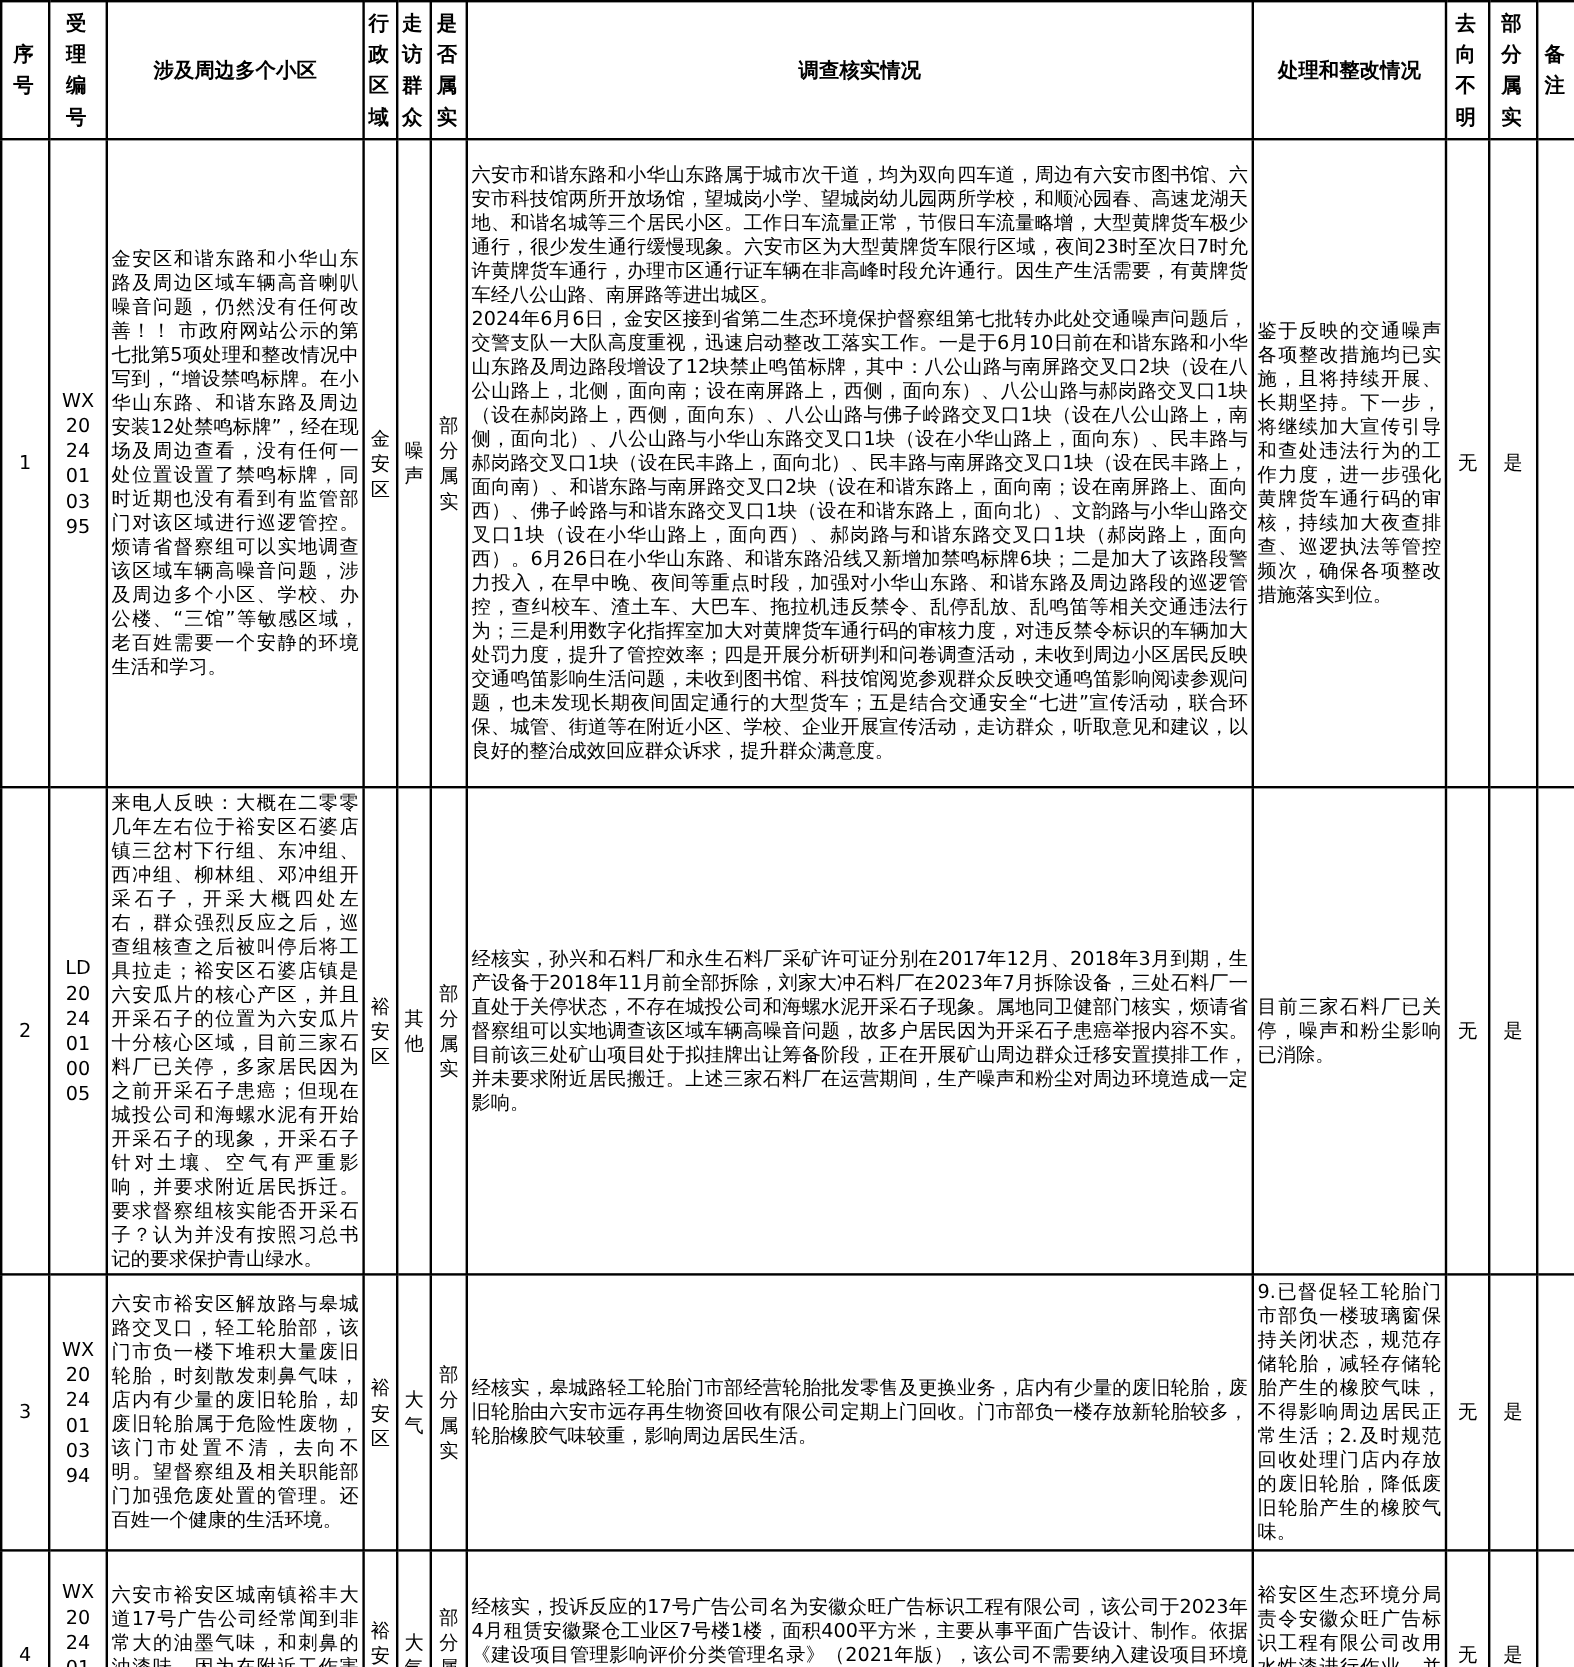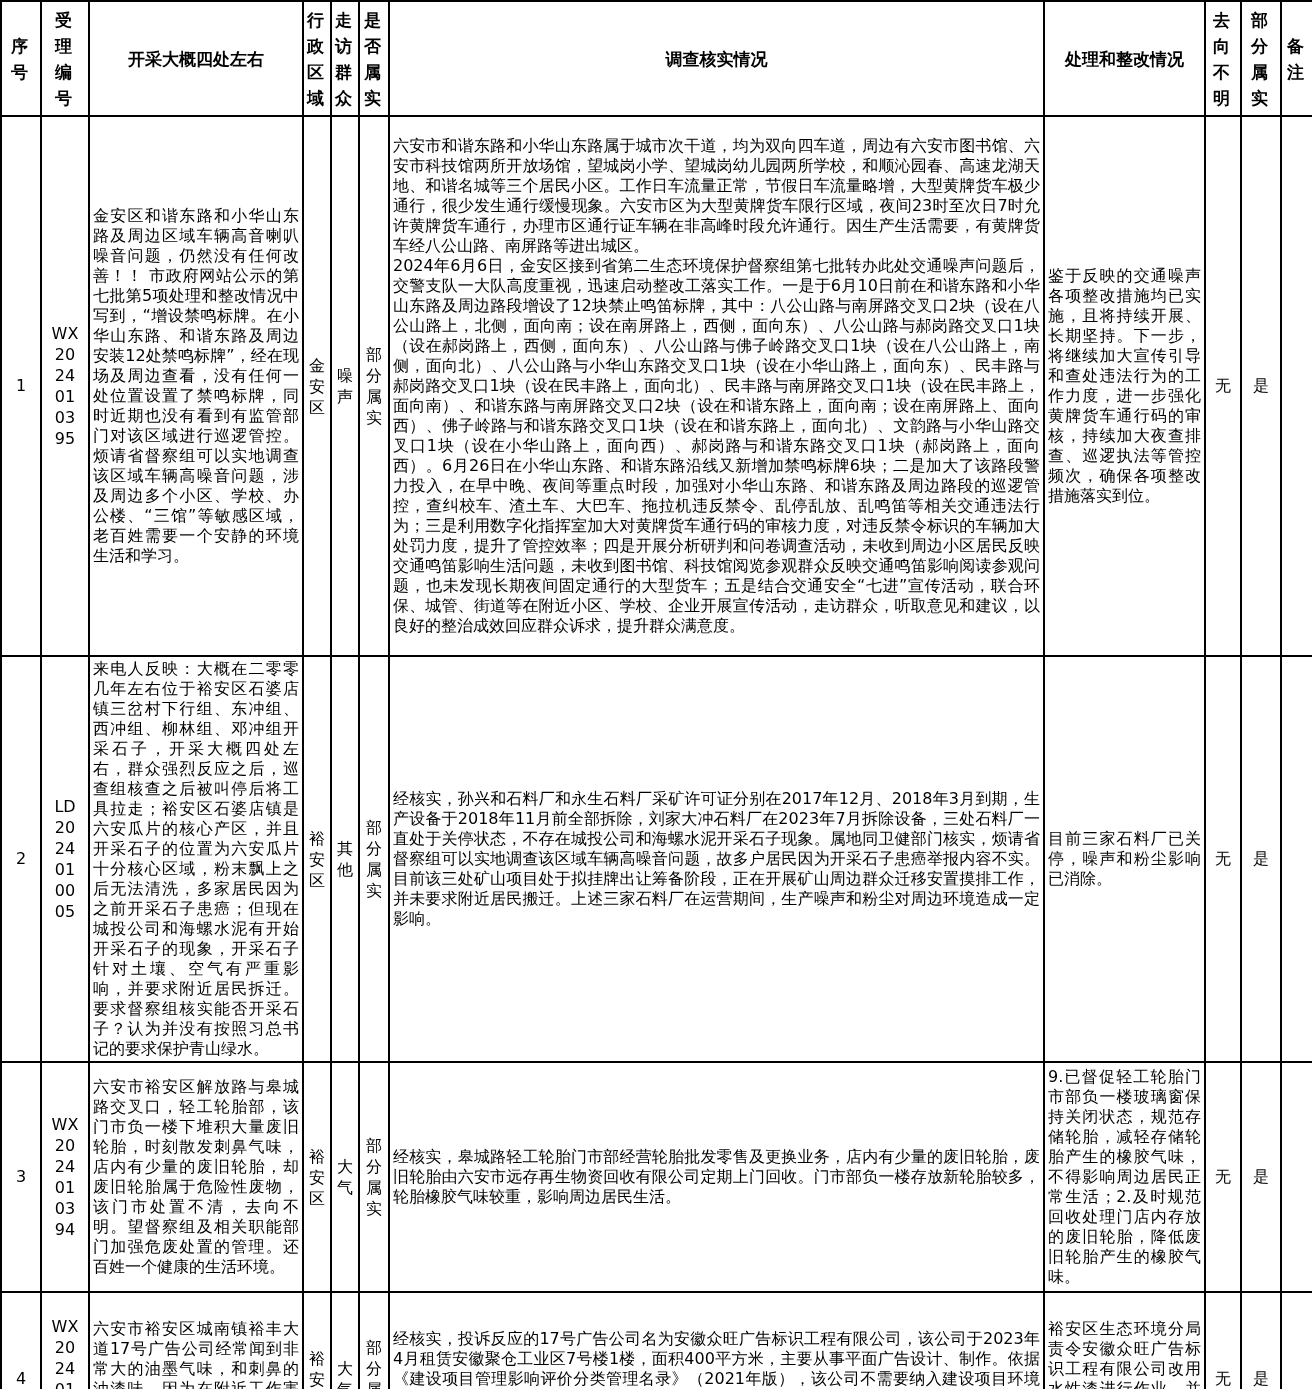--- a/index.html
+++ b/index.html
@@ -85,21 +85,21 @@
   </colgroup>
 
   <thead>
     <tr style="height:115px">
       <th>
           <div class="vhead">序号</div>
         </th>
       <th>
           <div class="vhead">受理编号</div>
         </th>
-      <th>开采大概四处左右</th>
+      <th>涉及周边多个小区</th>
       <th>
           <div class="vhead">行政区域</div>
         </th>
       <th>
           <div class="vhead">走访群众</div>
         </th>
       <th>
           <div class="vhead">是否属实</div>
         </th>
       <th>调查核实情况</th>
@@ -138,21 +138,21 @@
       <td class="center">无</td>
       <td class="center">是</td>
       <td class="center"></td>
     </tr>
 
     <tr style="height:330px">
       <td class="center">2</td>
       <td>
           <div class="numwrap">LD2024010005</div>
         </td>
-      <td class="txt">来电人反映：大概在二零零几年左右位于裕安区石婆店镇三岔村下行组、东冲组、西冲组、柳林组、邓冲组开采石子，开采大概四处左右，群众强烈反应之后，巡查组核查之后被叫停后将工具拉走；裕安区石婆店镇是六安瓜片的核心产区，并且开采石子的位置为六安瓜片十分核心区域，粉末飘上之后无法清洗，多家居民因为之前开采石子患癌；但现在城投公司和海螺水泥有开始开采石子的现象，开采石子针对土壤、空气有严重影响，并要求附近居民拆迁。要求督察组核实能否开采石子？认为并没有按照习总书记的要求保护青山绿水。</td>
+      <td class="txt">来电人反映：大概在二零零几年左右位于裕安区石婆店镇三岔村下行组、东冲组、西冲组、柳林组、邓冲组开采石子，开采大概四处左右，群众强烈反应之后，巡查组核查之后被叫停后将工具拉走；裕安区石婆店镇是六安瓜片的核心产区，并且开采石子的位置为六安瓜片十分核心区域，目前三家石料厂已关停，多家居民因为之前开采石子患癌；但现在城投公司和海螺水泥有开始开采石子的现象，开采石子针对土壤、空气有严重影响，并要求附近居民拆迁。要求督察组核实能否开采石子？认为并没有按照习总书记的要求保护青山绿水。</td>
       <td>
           <div class="vcell">裕安区</div>
         </td>
       <td>
           <div class="vcell">其他</div>
         </td>
       <td>
           <div class="vcell">部分属实</div>
         </td>
       <td class="txt">经核实，孙兴和石料厂和永生石料厂采矿许可证分别在2017年12月、2018年3月到期，生产设备于2018年11月前全部拆除，刘家大冲石料厂在2023年7月拆除设备，三处石料厂一直处于关停状态，不存在城投公司和海螺水泥开采石子现象。属地同卫健部门核实，烦请省督察组可以实地调查该区域车辆高噪音问题，故多户居民因为开采石子患癌举报内容不实。目前该三处矿山项目处于拟挂牌出让筹备阶段，正在开展矿山周边群众迁移安置摸排工作，并未要求附近居民搬迁。上述三家石料厂在运营期间，生产噪声和粉尘对周边环境造成一定影响。</td>

